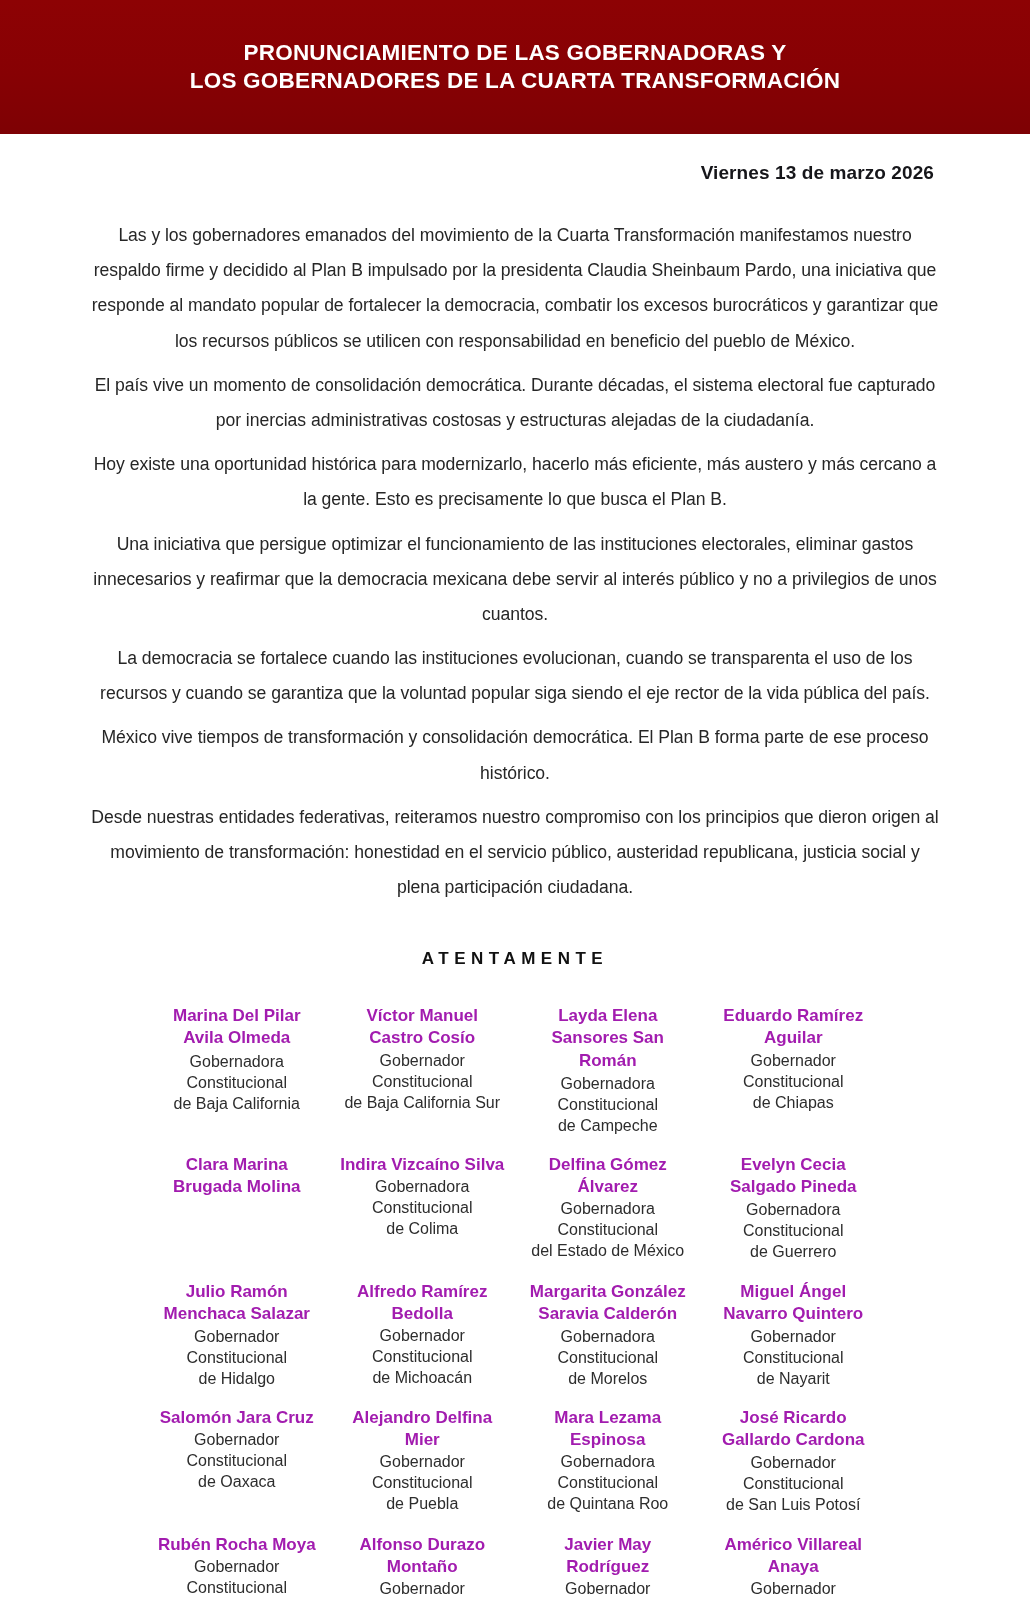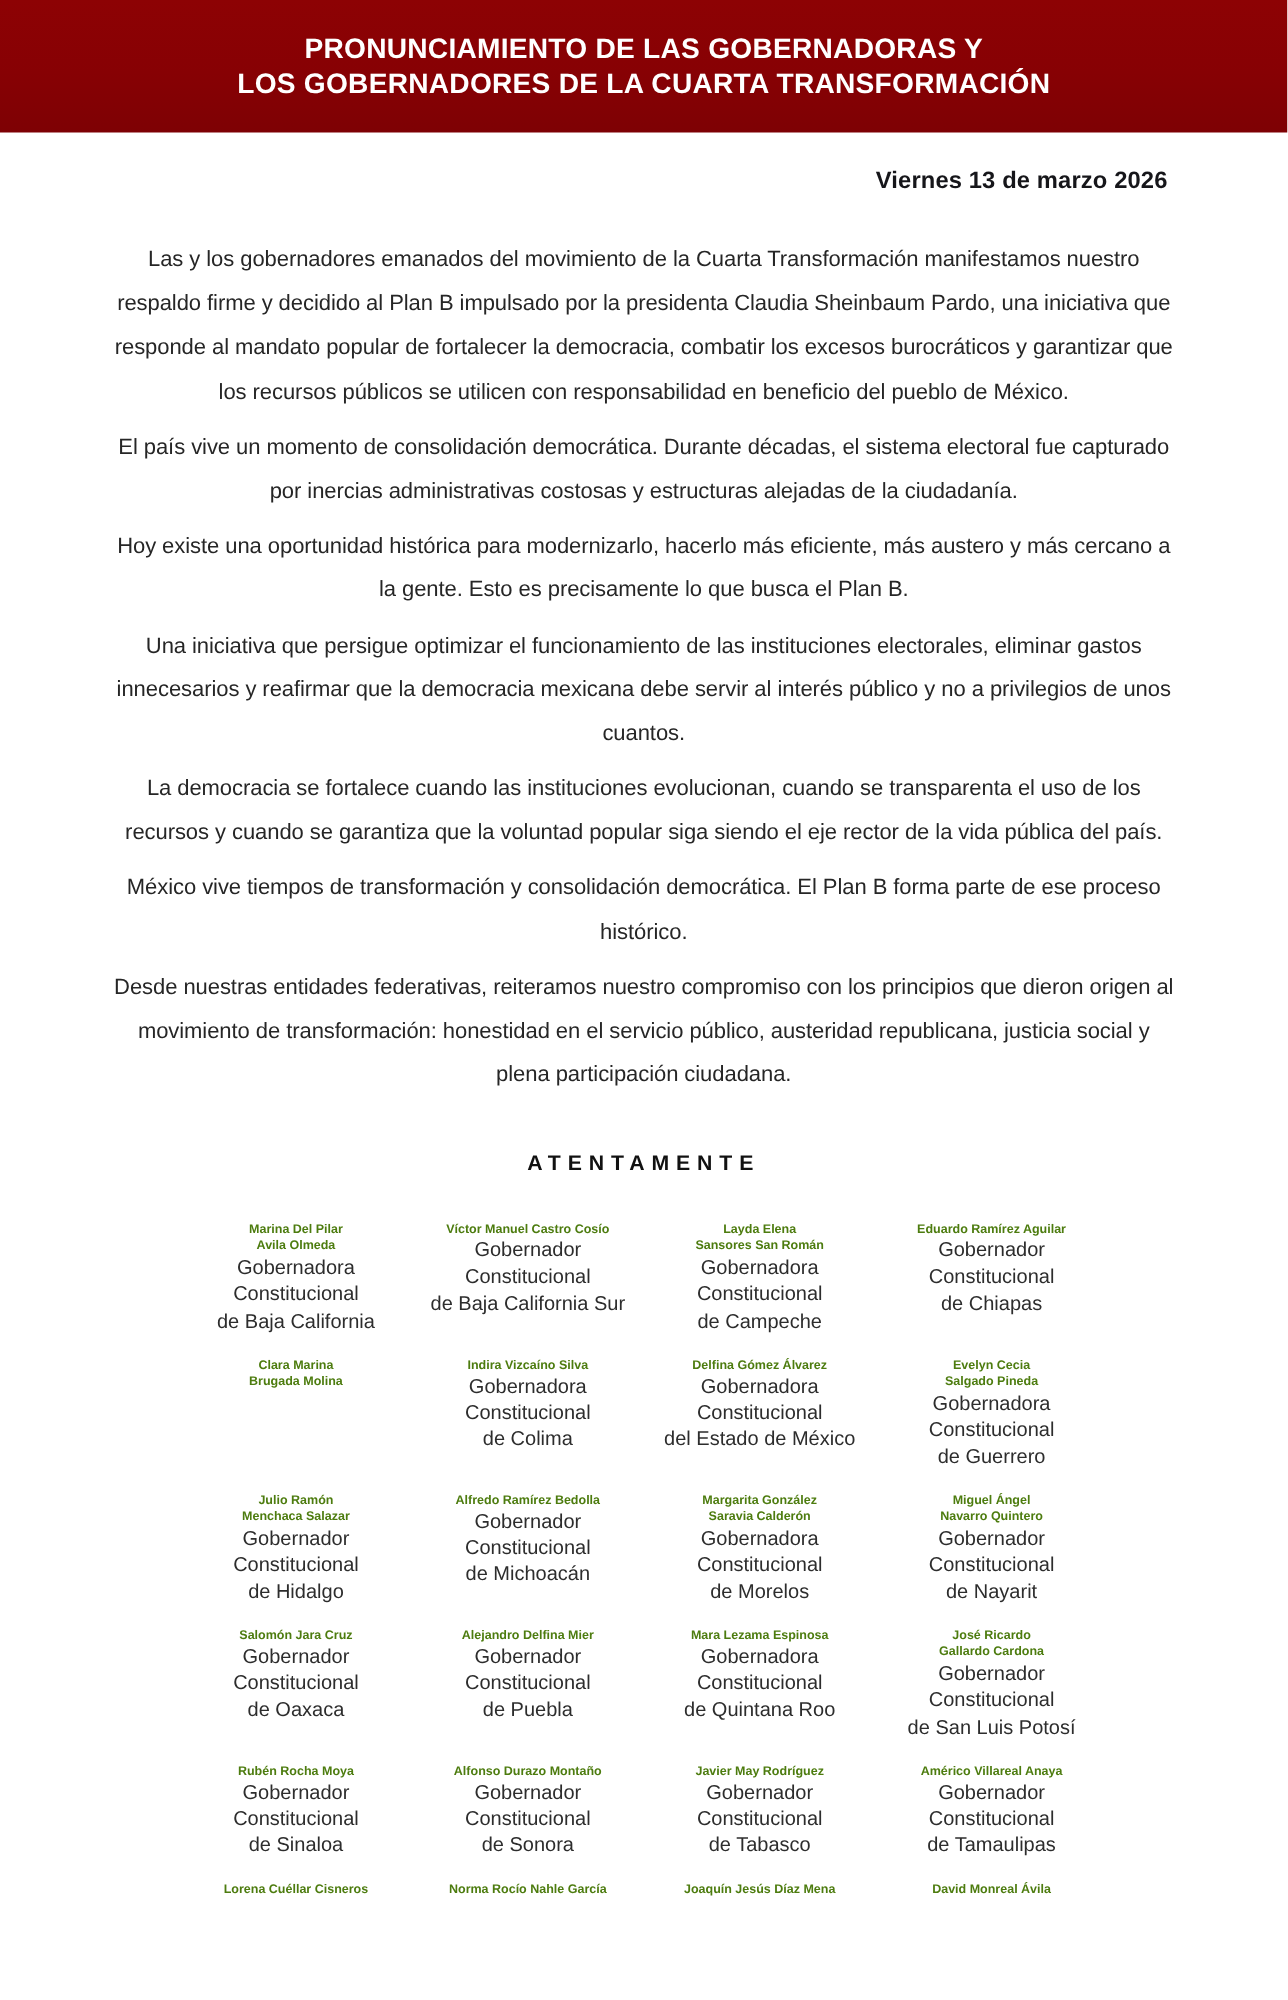--- a/index.html
+++ b/index.html
@@ -12,21 +12,21 @@
     min-height: 1600px;
     font-family: "Liberation Sans", sans-serif;
     color: #1a1a1a;
     -webkit-font-smoothing: antialiased;
   }
 
   
   .banner {
     background: #8a0303;
     background: linear-gradient(180deg, #8d0204 0%, #870104 55%, #7e0104 100%);
-    height: 106px;
+    height: 134px;
     display: flex;
     align-items: center;
     justify-content: center;
     box-sizing: border-box;
     padding: 0 60px;
   }
   .banner-title {
     color: #ffffff;
     font-family: "Liberation Sans", sans-serif;
     font-weight: bold;
@@ -86,23 +86,23 @@
     padding: 0 60px 0 60px;
   }
   .sign-cell {
     text-align: center;
     padding: 0 4px;
   }
   .sign-name {
     display: block;
     font-family: "Liberation Sans", sans-serif;
     font-weight: bold;
-    font-size: 10px;
+    font-size: 17px;
     line-height: 1.30;
-    color: #4d7c0f;
+    color: #a21caf;
     white-space: pre-line;
   }
   .sign-role {
     display: block;
     font-family: "Liberation Sans", sans-serif;
     font-weight: normal;
     font-size: 16px;
     line-height: 1.32;
     color: #2d2d2d;
     white-space: pre-line;

